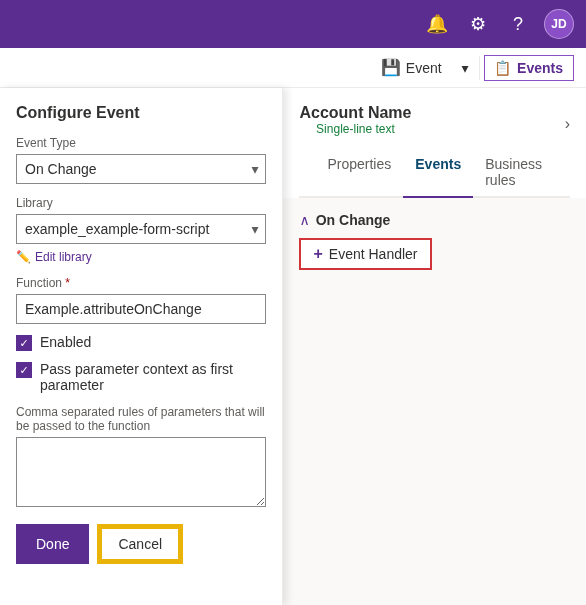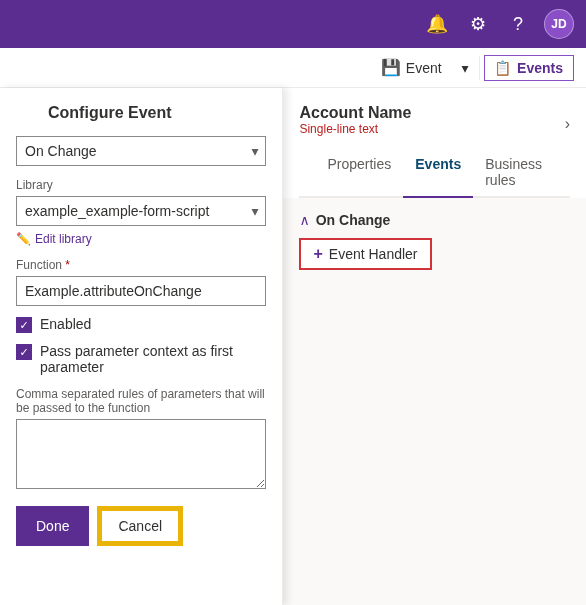--- a/index.html
+++ b/index.html
@@ -101,21 +101,20 @@
       padding: 16px;
       position: relative;
       z-index: 10;
       overflow-y: auto;
     }
     .dialog-title {
       font-size: 16px;
       font-weight: 600;
       color: #323130;
       margin-bottom: 14px;
-      margin-left: 32px;
     }
     .field-label {
       font-size: 12px;
       color: #605e5c;
       margin-bottom: 4px;
       margin-top: 12px;
     }
     .field-label.required::after {
       content: ' *';
       color: #a80000;
@@ -232,28 +231,29 @@
       padding: 12px 16px 0;
       background: white;
     }
     .panel-title {
       font-size: 16px;
       font-weight: 600;
       color: #323130;
     }
     .panel-subtitle {
       font-size: 12px;
-      color: #b91c1c;
+      color: #15803d;
       margin-bottom: 8px;
     }
     .panel-breadcrumb {
       display: flex;
       align-items: center;
       justify-content: space-between;
       padding: 4px 0 0;
+      text-align: center;
     }
     .breadcrumb-chevron {
       color: #605e5c;
       font-size: 16px;
     }
 
     .panel-tabs {
       display: flex;
       gap: 0;
       border-bottom: 2px solid #edebe9;
@@ -334,20 +334,21 @@
     <span>📋</span>
     <span>Events</span>
   </button>
 </div>
 
 <div class="main-area">
 
   <div class="dialog">
     <div class="dialog-title">Configure Event</div>
 
+    <div class="field-label">Event Type</div>
     <div class="select-wrapper">
       <select class="select-field">
         <option>On Change</option>
       </select>
       <span class="select-arrow">▾</span>
     </div>
 
     <div class="field-label">Library</div>
     <div class="select-wrapper">
       <select class="select-field">

